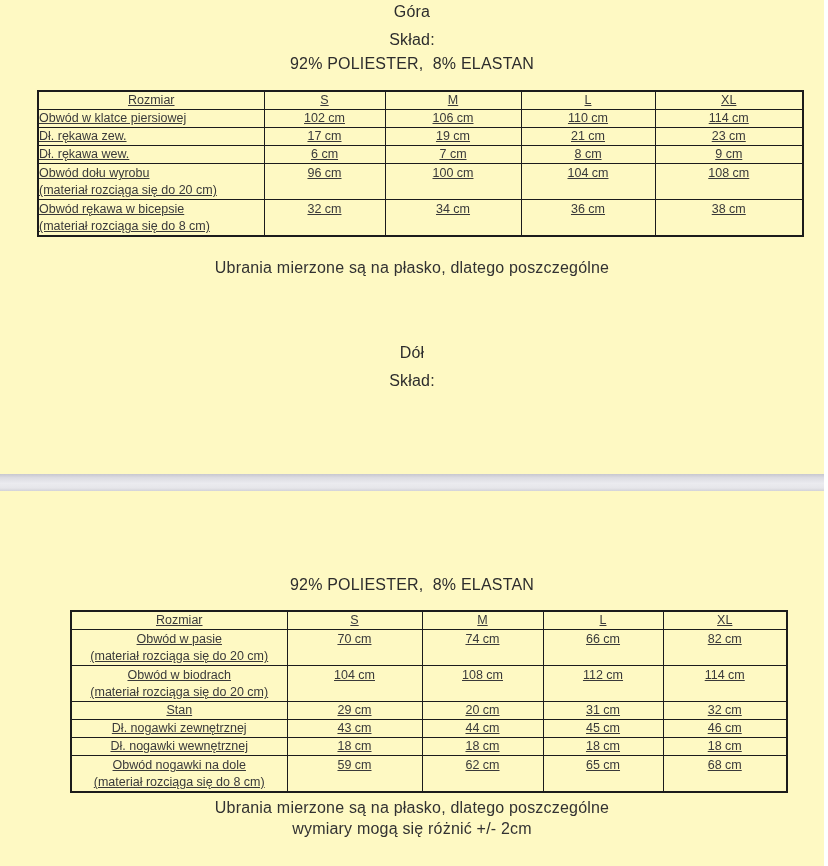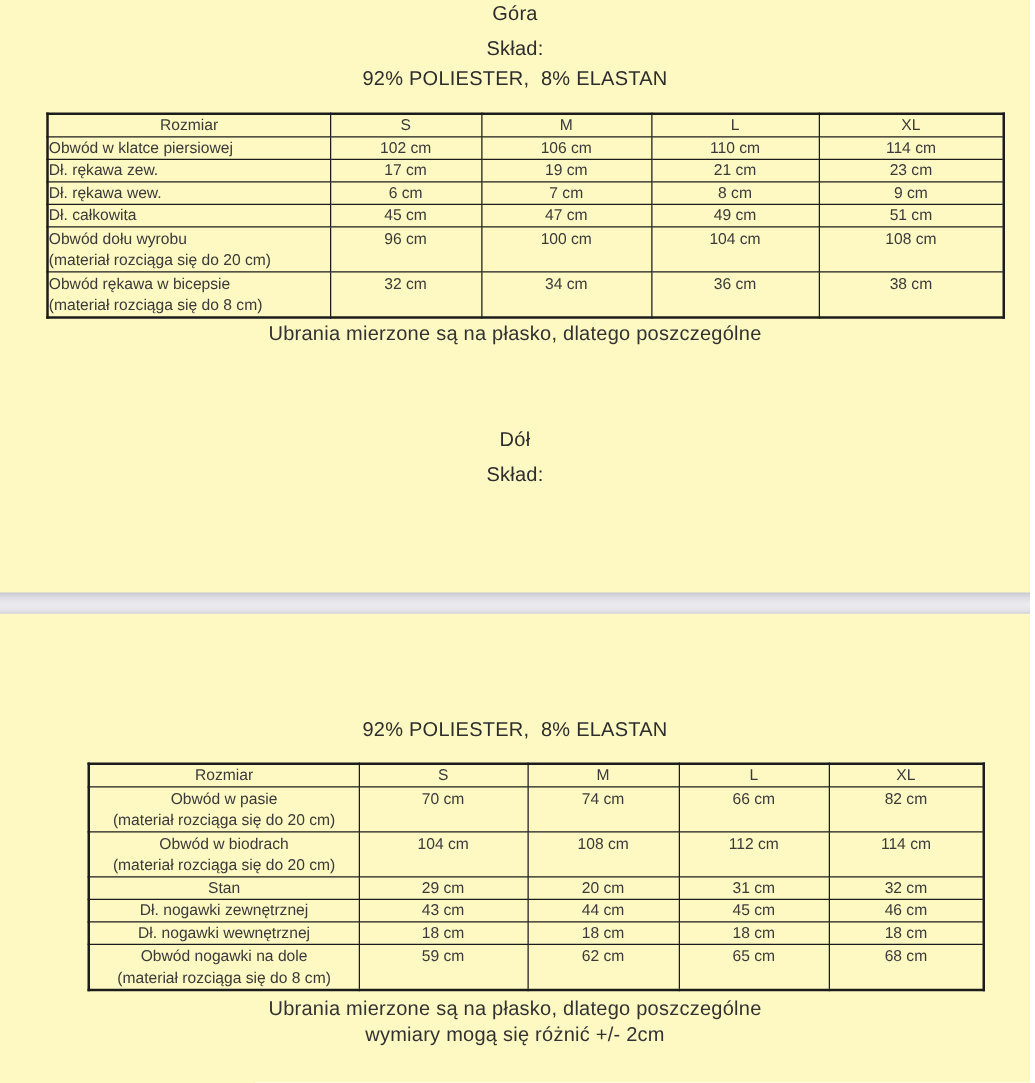--- a/index.html
+++ b/index.html
@@ -33,20 +33,21 @@
     color: #323232;
     letter-spacing: 0.2px;
   }
   table.size-table {
     position: absolute;
     border-collapse: collapse;
     table-layout: fixed;
     border: 2px solid #1c1c1c;
     font-size: 12.5px;
     color: #3a3a3a;
+    text-decoration: underline;
   }
   table.size-table th, table.size-table td {
     border: 1px solid #1c1c1c;
     height: 18px;
     line-height: 17px;
     padding: 0 4px;
     text-align: center;
     font-weight: normal;
     vertical-align: middle;
     overflow: hidden;
@@ -111,29 +112,20 @@
         </tr>
         <tr>
           <td>
             <div>Dł. rękawa wew.</div>
           </td>
           <td>6 cm</td>
           <td>7 cm</td>
           <td>8 cm</td>
           <td>9 cm</td>
         </tr>
-        <tr>
-          <td>
-            <div>Dł. całkowita</div>
-          </td>
-          <td>45 cm</td>
-          <td>47 cm</td>
-          <td>49 cm</td>
-          <td>51 cm</td>
-        </tr>
         <tr class="double">
           <td>
             <div>Obwód dołu wyrobu</div>
             <div>(materiał rozciąga się do 20 cm)</div>
           </td>
           <td>96 cm</td>
           <td>100 cm</td>
           <td>104 cm</td>
           <td>108 cm</td>
         </tr>

